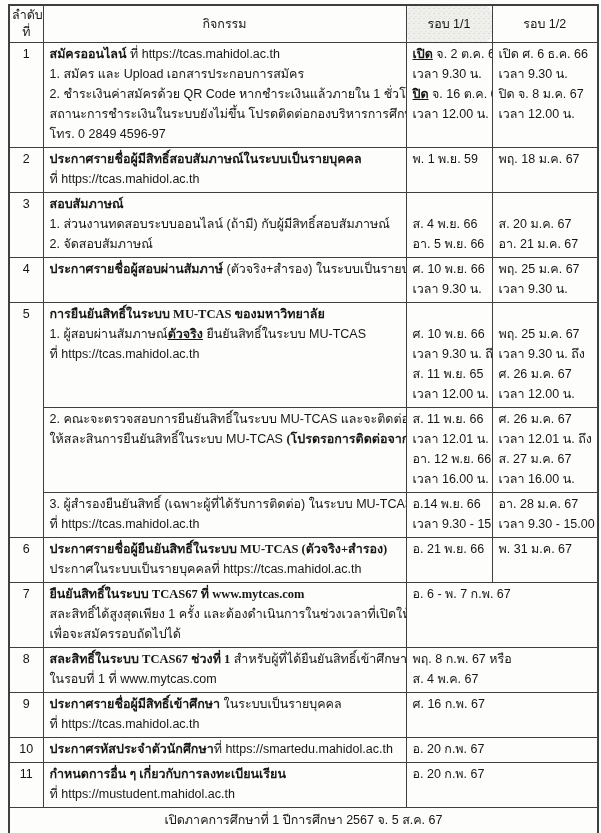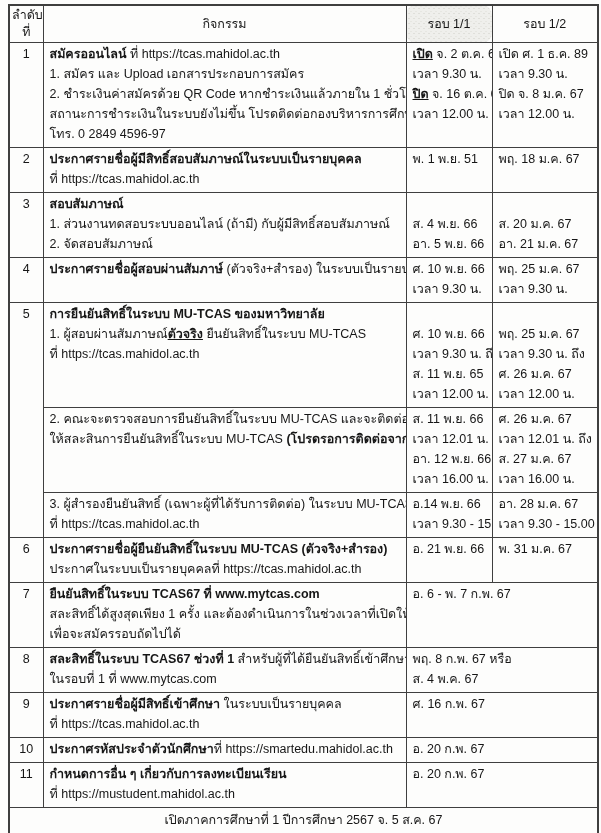--- a/index.html
+++ b/index.html
@@ -26,21 +26,21 @@
     background-image:radial-gradient(circle,#cfcfc8 14%,rgba(0,0,0,0) 16%),
                      radial-gradient(circle,#dcdcd6 14%,rgba(0,0,0,0) 16%);
     background-size:5px 5px,5px 5px;
     background-position:0 0,2px 3px;
     border-radius:10px;
   }
   td.no{text-align:center;}
   td.span{text-align:left;}
   td.footer{text-align:center;height:20px;padding:2px 4px 16px;}
   .line{white-space:nowrap;}
-  .b{font-weight:bold;}
+  .b{font-weight:bold;font-family:Liberation Serif, serif;}
   .u{text-decoration:underline;text-align:right;}
 </style>
 </head>
 <body>
 
 <table>
   <colgroup>
     <col style="width:34px">
     <col style="width:363px">
     <col style="width:86px">
@@ -67,34 +67,34 @@
           <div class="line"><span>สถานะการชำระเงินในระบบยังไม่ขึ้น โปรดติดต่อกองบริหารการศึกษา</span></div>
           <div class="line"><span>โทร. 0 2849 4596-97</span></div>
         </td>
         <td class="date">
           <div class="line"><span class="b u">เปิด</span><span> จ. 2 ต.ค. 66</span></div>
           <div class="line"><span>เวลา 9.30 น.</span></div>
           <div class="line"><span class="b u">ปิด</span><span> จ. 16 ต.ค. 66</span></div>
           <div class="line"><span>เวลา 12.00 น.</span></div>
         </td>
         <td class="date">
-          <div class="line"><span>เปิด ศ. 1 ธ.ค. 89</span></div>
+          <div class="line"><span>เปิด ศ. 6 ธ.ค. 66</span></div>
           <div class="line"><span>เวลา 9.30 น.</span></div>
           <div class="line"><span>ปิด จ. 8 ม.ค. 67</span></div>
           <div class="line"><span>เวลา 12.00 น.</span></div>
         </td>
       </tr>
       <tr>
         <td class="no">2</td>
         <td class="act">
           <div class="line"><span class="b">ประกาศรายชื่อผู้มีสิทธิ์สอบสัมภาษณ์ในระบบเป็นรายบุคคล</span></div>
           <div class="line"><span>ที่ https://tcas.mahidol.ac.th</span></div>
         </td>
         <td class="date">
-          <div class="line"><span>พ. 1 พ.ย. 51</span></div>
+          <div class="line"><span>พ. 1 พ.ย. 59</span></div>
         </td>
         <td class="date">
           <div class="line"><span>พฤ. 18 ม.ค. 67</span></div>
         </td>
       </tr>
       <tr>
         <td class="no">3</td>
         <td class="act">
           <div class="line"><span class="b">สอบสัมภาษณ์</span></div>
           <div class="line"><span>1. ส่วนงานทดสอบระบบออนไลน์ (ถ้ามี) กับผู้มีสิทธิ์สอบสัมภาษณ์</span></div>

